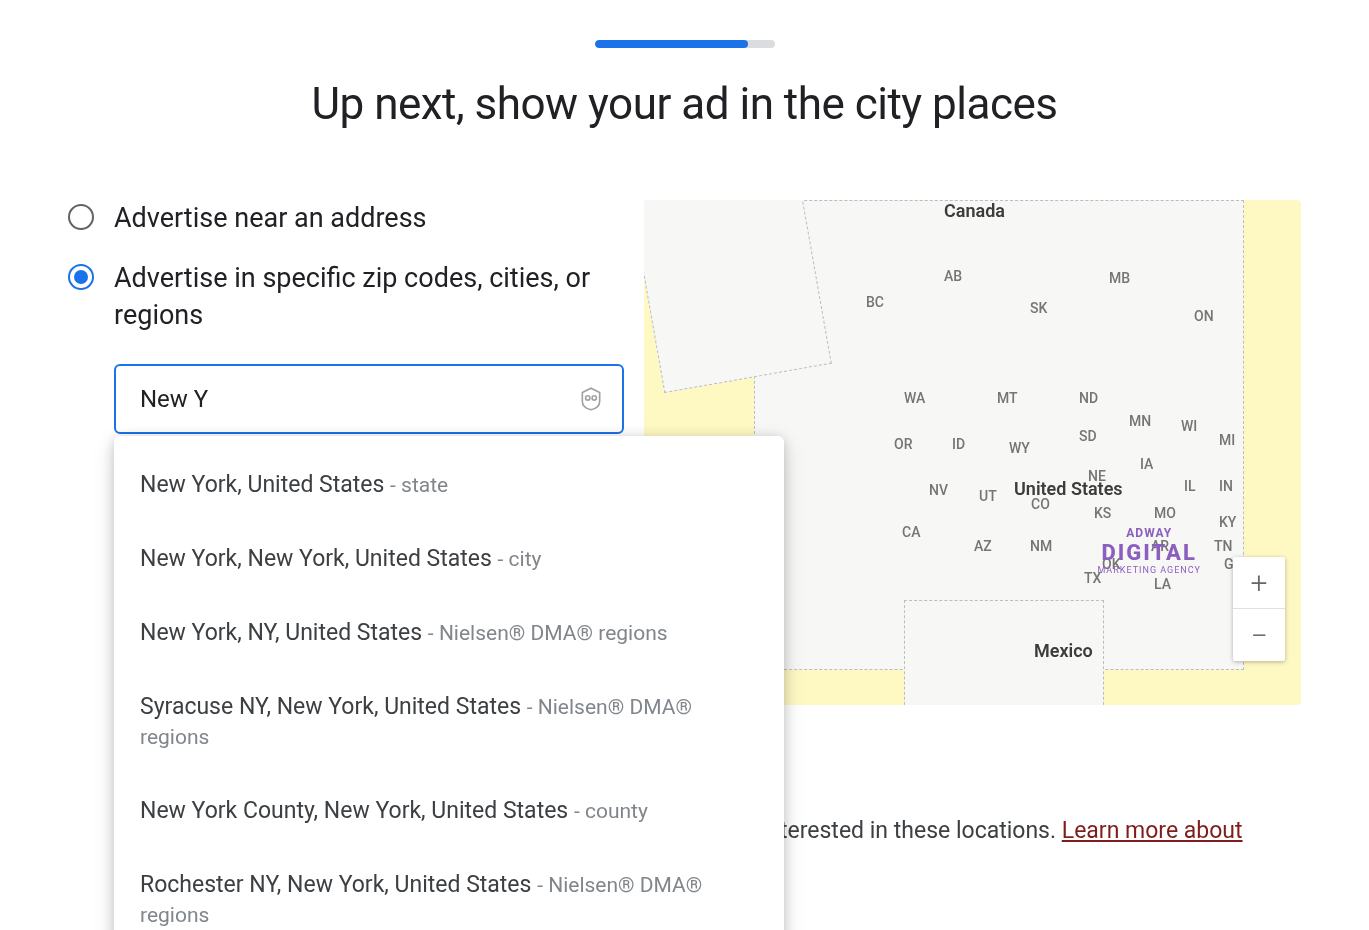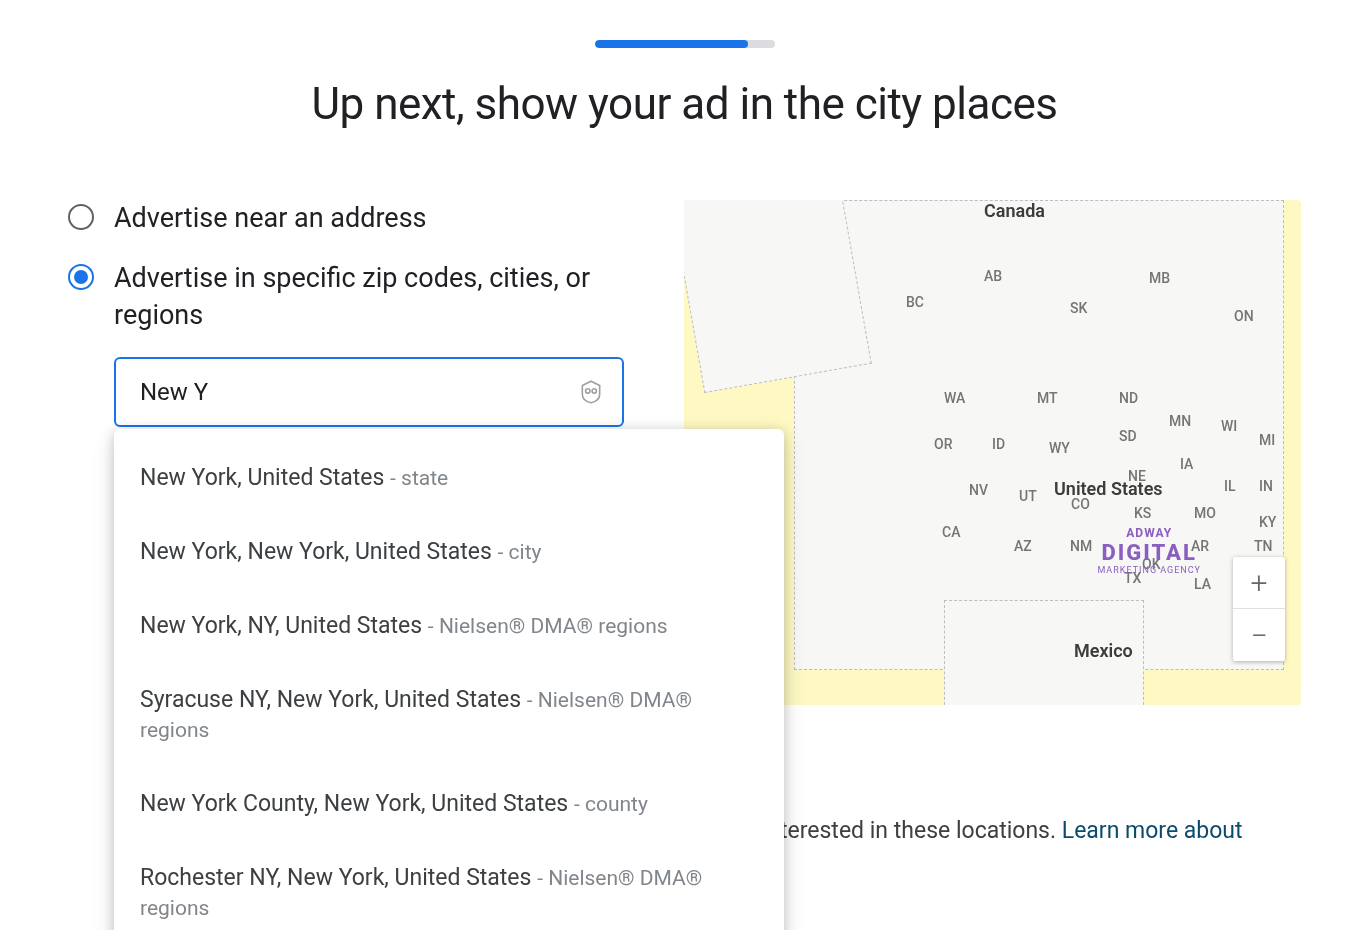--- a/index.html
+++ b/index.html
@@ -31,21 +31,21 @@
     text-align: center;
     font-size: 44px;
     font-weight: 400;
     color: #202124;
     margin-bottom: 70px;
     letter-spacing: -0.5px;
   }
   .content {
     display: flex;
     padding: 0 68px;
-    gap: 56px;
+    gap: 16px;
   }
   .left-col {
     flex: 0 0 560px;
     position: relative;
   }
   .radio-row {
     display: flex;
     align-items: flex-start;
     gap: 20px;
     margin-bottom: 24px;
@@ -73,21 +73,21 @@
     border-radius: 50%;
   }
   .radio-label {
     font-size: 27px;
     color: #202124;
     line-height: 1.35;
     font-weight: 400;
   }
   .search-wrap {
     margin-left: 46px;
-    margin-top: 24px;
+    margin-top: 31px;
     position: relative;
   }
   .search-input {
     width: 510px;
     height: 70px;
     border: 2px solid #1a73e8;
     border-radius: 6px;
     padding: 0 60px 0 24px;
     font-size: 24px;
     color: #202124;
@@ -185,21 +185,22 @@
   }
   .map-attrib .terms { text-decoration: none; color: #3c4043; }
   .bottom-text {
     position: absolute;
     bottom: 86px;
     left: 780px;
     font-size: 23px;
     color: #3c4043;
   }
   .bottom-link {
-    color: #0c4a6e;
+    color: #7f1d1d;
+    text-decoration: underline;
     cursor: pointer;
   }
   .watermark {
     position: absolute;
     right: 100px;
     bottom: 130px;
     text-align: center;
   }
   .wm-top {
     font-size: 12px;

